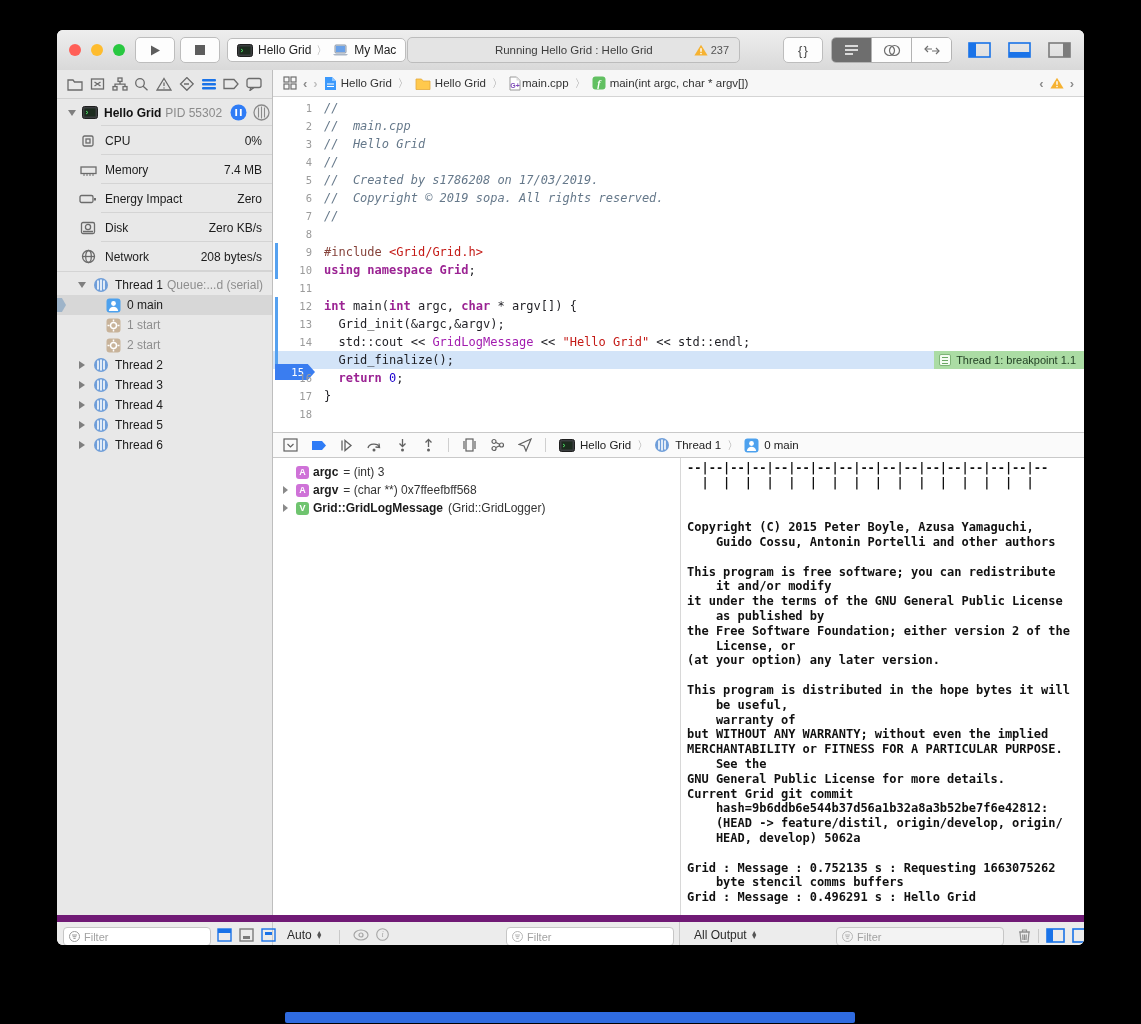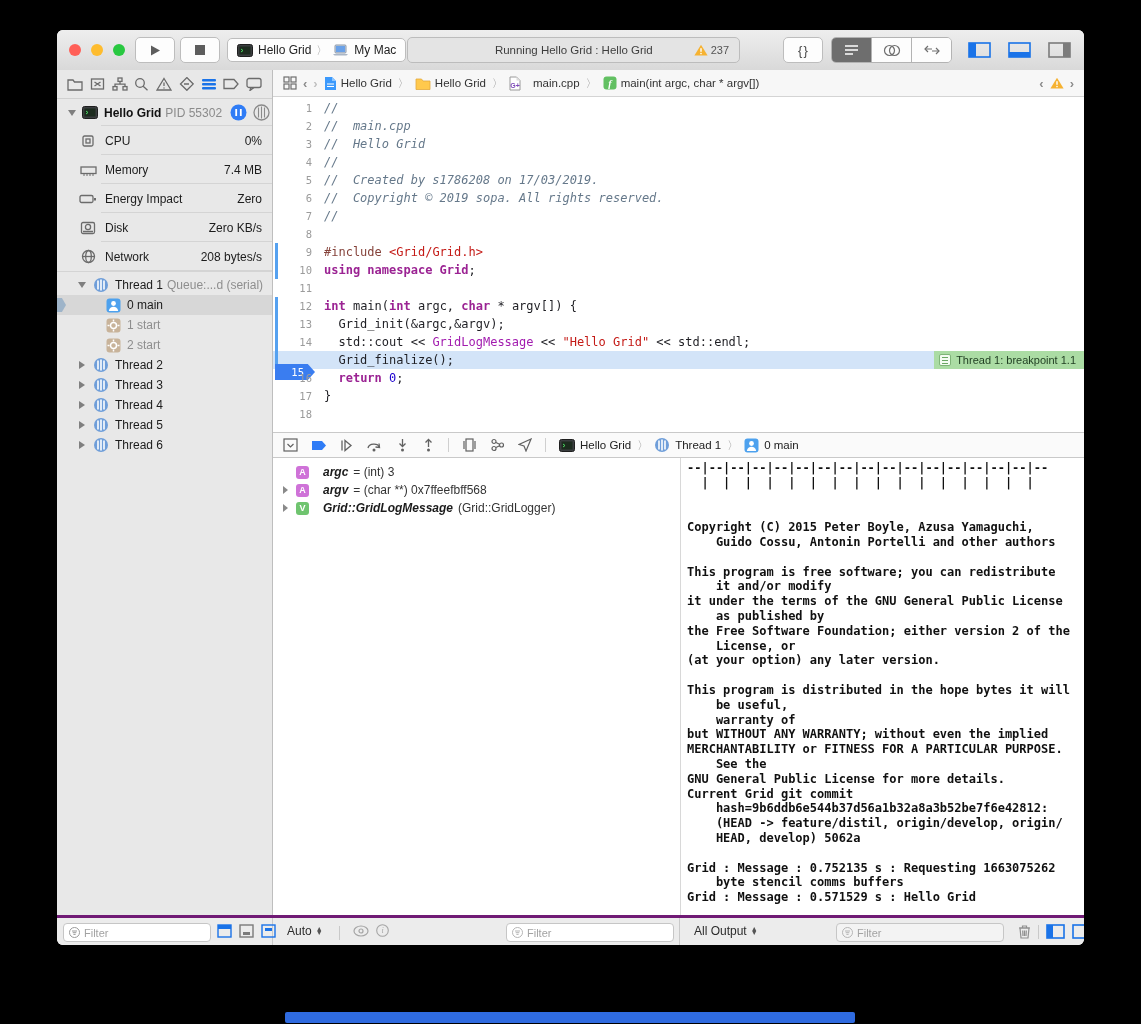--- a/index.html
+++ b/index.html
@@ -87,29 +87,29 @@
   .dbcrumbs{display:flex;align-items:center;gap:6px;}
   
   .panes{display:flex;height:459px;}
   .varpane{width:407px;box-sizing:border-box;padding-top:5px;}
   .varrow{height:18px;display:flex;align-items:center;font-size:12px;color:#1b1b1b;}
   .varrow .tri{width:0;height:0;border-left:5px solid #8a8a8a;border-top:4px solid transparent;
                border-bottom:4px solid transparent;margin-left:10px;}
   .varrow .notri{width:5px;margin-left:10px;}
   .vbadge{width:13px;height:13px;border-radius:3px;color:#fff;font-size:9px;font-weight:bold;
           display:flex;align-items:center;justify-content:center;margin-left:8px;}
-  .varrow .vname{font-weight:bold;margin-left:14px;font-style:italic;}
+  .varrow .vname{font-weight:bold;margin-left:4px;}
   .varrow .vrest{margin-left:5px;color:#333;}
   .conpane{width:404px;border-left:1px solid #d8d8d8;box-sizing:border-box;padding:3px 0 0 6px;
            font-family:"DejaVu Sans Mono","Liberation Mono",monospace;font-size:12px;font-weight:bold;color:#101010;}
   .con-line{height:14.8px;line-height:14.8px;white-space:pre;}
   .con-line.lldb{color:#2a66c9;}
   
   .bottomstrip{position:absolute;left:0;top:885px;width:1027px;height:30px;background:#ececec;
-               border-top:3px solid #701a75;box-sizing:border-box;display:flex;}
+               border-top:7px solid #701a75;box-sizing:border-box;display:flex;}
   .bsec{position:relative;height:100%;box-sizing:border-box;}
   .bsec1{width:216px;border-right:1px solid #c9c9c9;}
   .bsec2{width:407px;border-right:1px solid #c9c9c9;}
   .bsec3{width:403px;}
   .filterfield{position:absolute;top:5px;height:19px;background:#fff;border:1px solid #c6c6c6;
                border-radius:4px;box-sizing:border-box;display:flex;align-items:center;padding:0 5px;gap:4px;}
   .filterfield .ph{color:#a2a2a2;font-size:11px;}
   .scopebtn{position:absolute;left:14px;top:6px;font-size:12px;color:#2b2b2b;display:flex;align-items:center;gap:4px;}
   .updown{display:inline-flex;flex-direction:column;line-height:4px;font-size:7px;color:#555;}
   .bicons{position:absolute;top:6px;display:flex;gap:7px;align-items:center;}
@@ -553,21 +553,21 @@
           <span class="crumb-sep">〉</span>
           <span style="display: flex; align-items: center; gap: 4px;">
             <span class="icw">
               <svg width="16" height="13" viewBox="0 0 16 13">
                 <path d="M1 2h5.5l1.5 2H15v8.5H1z" fill="#ffc94d" stroke="#e3a93c" stroke-width="0.8"></path>
               </svg>
             </span>
             <span>Hello Grid</span>
           </span>
           <span class="crumb-sep">〉</span>
-          <span style="display: flex; align-items: center; gap: 12px;">
+          <span style="display: flex; align-items: center; gap: 1px;">
             <span class="icw">
               <svg width="12" height="15" viewBox="0 0 12 15">
                 <path d="M1 1h6.5L11 4.5V14H1z" fill="#fff" stroke="#9a9a9a"></path>
                 <path d="M7.5 1L11 4.5H7.5z" fill="#dcdcdc"></path>
                 <text x="6" y="11.5" font-size="7" fill="#7d4ab8" text-anchor="middle" font-family="sans-serif" font-weight="bold">G+</text>
               </svg>
             </span>
             <span>main.cpp</span>
           </span>
           <span class="crumb-sep">〉</span>
@@ -770,21 +770,21 @@
           <div class="con-line">MERCHANTABILITY or FITNESS FOR A PARTICULAR PURPOSE.</div>
           <div class="con-line">    See the</div>
           <div class="con-line">GNU General Public License for more details.</div>
           <div class="con-line">Current Grid git commit</div>
           <div class="con-line">    hash=9b6ddb6e544b37d56a1b32a8a3b52be7f6e42812:</div>
           <div class="con-line">    (HEAD -&gt; feature/distil, origin/develop, origin/</div>
           <div class="con-line">    HEAD, develop) 5062a</div>
           <div class="con-line">&nbsp;</div>
           <div class="con-line">Grid : Message : 0.752135 s : Requesting 1663075262</div>
           <div class="con-line">    byte stencil comms buffers</div>
-          <div class="con-line">Grid : Message : 0.571529 s : Hello Grid</div>
+          <div class="con-line">Grid : Message : 0.496291 s : Hello Grid</div>
         </div>
     </div>
   </div>
 
   <div class="bottomstrip">
     <div class="bsec bsec1">
       <div class="filterfield" style="left:6px;width:148px;">
         <span class="icw">
           <svg width="11" height="11" viewBox="0 0 11 11">
               <circle cx="5.5" cy="5.5" r="5" fill="none" stroke="#9a9a9a"></circle>

